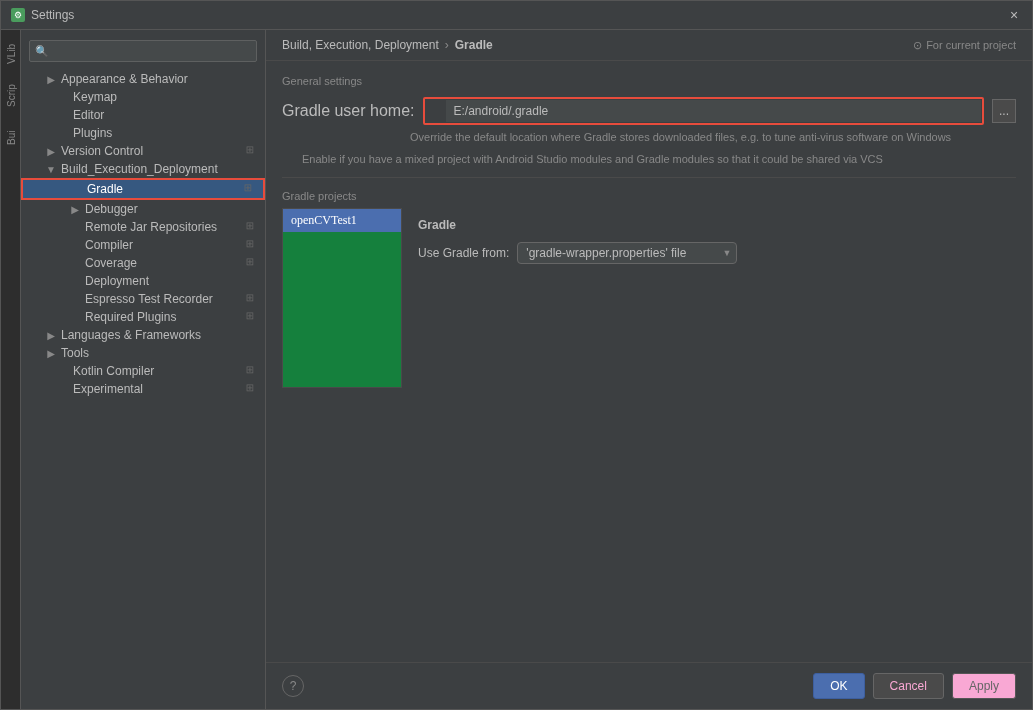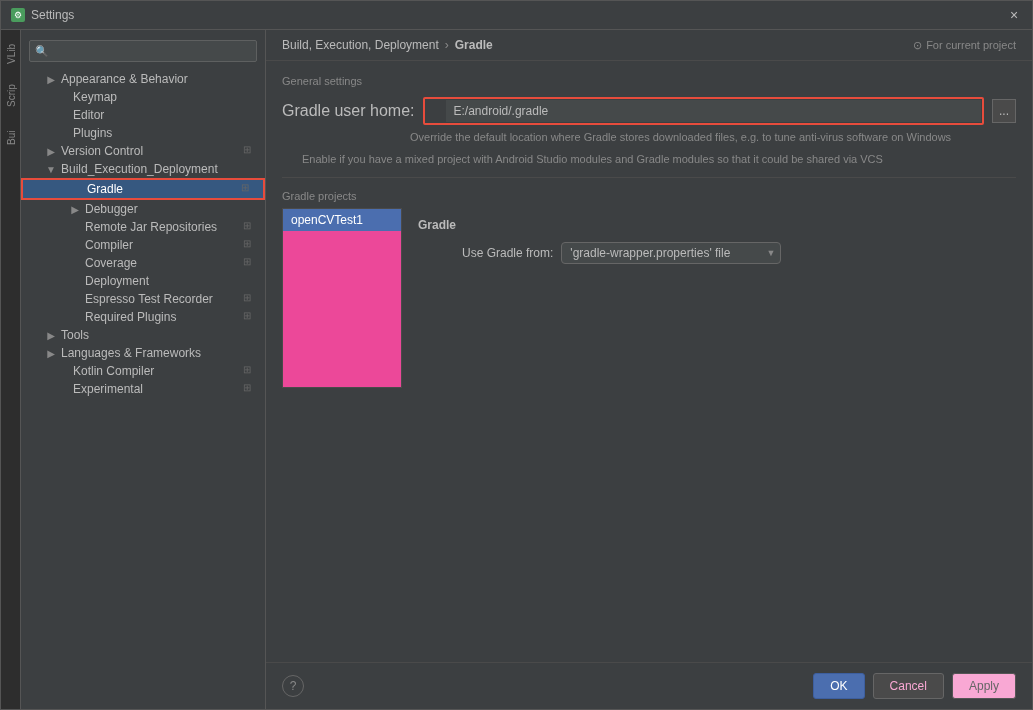--- a/index.html
+++ b/index.html
@@ -105,20 +105,21 @@
     }
 
     .sidebar-item {
       display: flex;
       align-items: center;
       padding: 2px 8px 2px 20px;
       cursor: pointer;
       color: #bbbbbb;
       font-size: 12px;
       user-select: none;
+      text-align: center;
     }
 
     .sidebar-item.active {
       background: #4b6eaf;
       color: #ffffff;
     }
 
     .sidebar-item.selected-highlight {
       background: #365880;
       border: 2px solid #e74c3c;
@@ -285,23 +286,24 @@
     }
 
     .projects-panel {
       display: flex;
       gap: 0;
       min-height: 180px;
     }
 
     .projects-list {
       width: 120px;
-      background: #ec4899;
+      background: #15803d;
       border: 1px solid #4a4a4a;
       flex-shrink: 0;
+      font-family: Liberation Serif, serif;
     }
 
     .project-item {
       padding: 4px 8px;
       font-size: 12px;
       cursor: pointer;
       color: #bbbbbb;
     }
 
     .project-item.active {
@@ -318,21 +320,20 @@
       font-size: 12px;
       color: #bbbbbb;
       font-weight: bold;
       margin-bottom: 10px;
     }
 
     .gradle-from-row {
       display: flex;
       align-items: center;
       gap: 8px;
-      margin-left: 44px;
     }
 
     .gradle-from-label {
       font-size: 12px;
       color: #bbbbbb;
       white-space: nowrap;
     }
 
     .gradle-select {
       background: #45494a;
@@ -546,26 +547,26 @@
       </div>
 
       <div class="sidebar-item sidebar-item-indent3">
         <span class="tree-arrow leaf"></span>
         <span>Required Plugins</span>
         <span class="sidebar-ext-icon">⊞</span>
       </div>
 
       <div class="sidebar-item sidebar-item-indent1">
         <span class="tree-arrow collapsed"></span>
-        <span>Tools</span>
+        <span>Languages &amp; Frameworks</span>
       </div>
 
       <div class="sidebar-item sidebar-item-indent1">
         <span class="tree-arrow collapsed"></span>
-        <span>Languages &amp; Frameworks</span>
+        <span>Tools</span>
       </div>
 
       <div class="sidebar-item sidebar-item-indent2">
         <span class="tree-arrow leaf"></span>
         <span>Kotlin Compiler</span>
         <span class="sidebar-ext-icon">⊞</span>
       </div>
 
       <div class="sidebar-item sidebar-item-indent2">
         <span class="tree-arrow leaf"></span>

